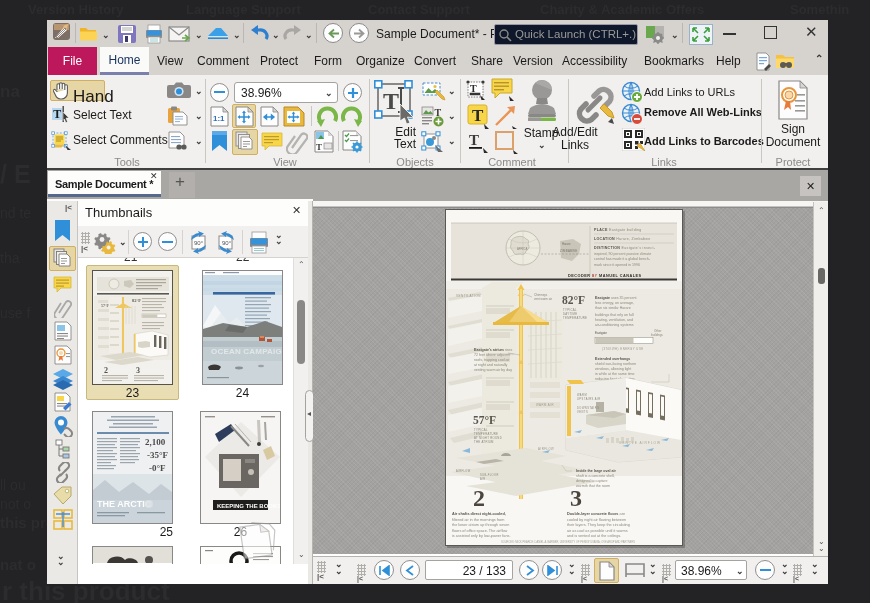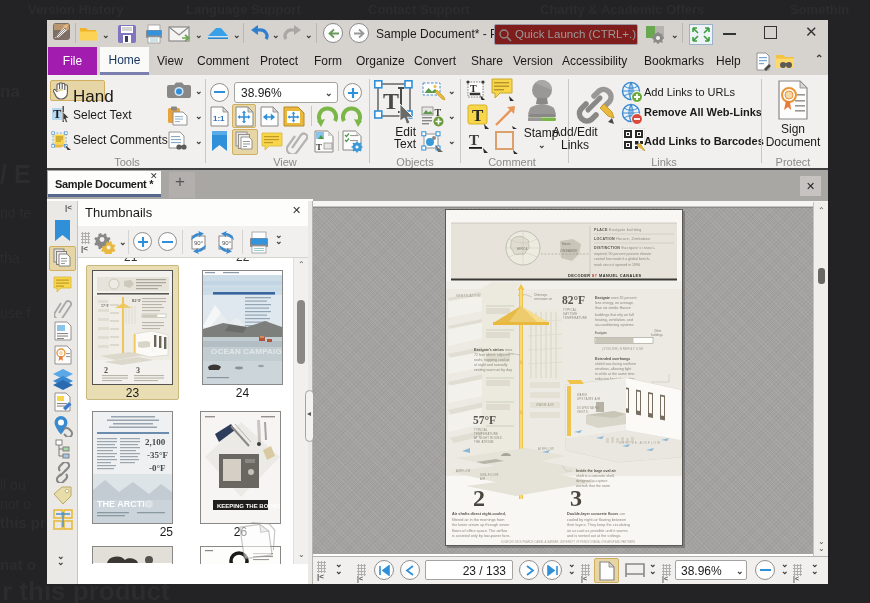--- a/index.html
+++ b/index.html
@@ -126,21 +126,21 @@
     <div class="abs" style="left:269px;top:3px;width:1px;height:20px;background:#b9b6b3;"></div>
     <div class="circle" style="left:276px;top:3px;width:20px;height:20px;border-color:#8a8a8a;"></div>
     <svg class="abs" style="left:280px;top:8px;" width="13" height="11" viewBox="0 0 13 11">
         <path d="M12 5.5 H3 M7 1.5 L2.5 5.5 L7 9.5" stroke="#6a9a5a" stroke-width="1.8" fill="none"></path>
       </svg>
     <div class="circle" style="left:302px;top:3px;width:20px;height:20px;border-color:#8a8a8a;"></div>
     <svg class="abs" style="left:306px;top:8px;" width="13" height="11" viewBox="0 0 13 11">
         <path d="M1 5.5 H10 M6 1.5 L10.5 5.5 L6 9.5" stroke="#9a9896" stroke-width="1.8" fill="none"></path>
       </svg>
     <div class="abs" style="left:329px;top:7px;font-size:12px;color:#1a1a1a;">Sample Document* - P..</div>
-    <div class="abs" style="left:447px;top:4px;width:144px;height:21px;background:#7f1d1d;border:1px solid #9a98a5;border-radius:2px;">
+    <div class="abs" style="left:447px;top:4px;width:144px;height:21px;background:#0f172a;border:1px solid #9a98a5;border-radius:2px;">
       <svg class="abs" style="left:3px;top:3px;" width="14" height="14" viewBox="0 0 14 14">
         <circle cx="6" cy="6" r="4" fill="none" stroke="#8a8a88" stroke-width="1.4"></circle>
         <path d="M9 9 L13 13" stroke="#8a8a88" stroke-width="1.6"></path>
       </svg>
       <div class="abs" style="left:20px;top:3px;font-size:11.5px;color:#9a9a98;">Quick Launch (CTRL+.)</div>
     </div>
     <svg class="abs" style="left:598px;top:5px;" width="22" height="19" viewBox="0 0 22 19">
       <rect x="1" y="1" width="9" height="12" fill="#6aa84f"></rect>
       <rect x="10" y="1" width="9" height="12" fill="#b5b3b0"></rect>
       <circle cx="13" cy="13" r="5" fill="#8a8a88"></circle>
@@ -158,21 +158,21 @@
           <path d="M14 11 L19 16 M19 16 h-4 M19 16 v-4"></path>
         </g>
       </svg>
     </div>
     <div class="abs" style="left:676px;top:13px;width:13px;height:2px;background:#333;"></div>
     <div class="abs" style="left:717px;top:6px;width:13px;height:13px;border:1.5px solid #333;"></div>
     <div class="abs" style="left:758px;top:3px;font-size:15px;color:#333;">✕</div>
   </div>
 
   <div id="menubar">
-    <div class="abs" style="left:1px;top:0px;width:49px;height:28px;background:#a21caf;color:#fff;text-align:center;line-height:28px;font-size:12px;">File</div>
+    <div class="abs" style="left:1px;top:0px;width:49px;height:28px;background:#be185d;color:#fff;text-align:center;line-height:28px;font-size:12px;">File</div>
     <div class="abs" style="left:53px;top:0px;width:49px;height:28px;background:#fafaf9;color:#16335f;text-align:center;line-height:26px;font-size:12px;border-bottom:3px solid #7a7fae;">Home</div>
     <div class="mitem" style="left:110px;">View</div>
     <div class="mitem" style="left:150px;">Comment</div>
     <div class="mitem" style="left:213px;">Protect</div>
     <div class="mitem" style="left:267px;">Form</div>
     <div class="mitem" style="left:309px;">Organize</div>
     <div class="mitem" style="left:367px;">Convert</div>
     <div class="mitem" style="left:424px;">Share</div>
     <div class="mitem" style="left:466px;">Version</div>
     <div class="mitem" style="left:515px;">Accessibility</div>

